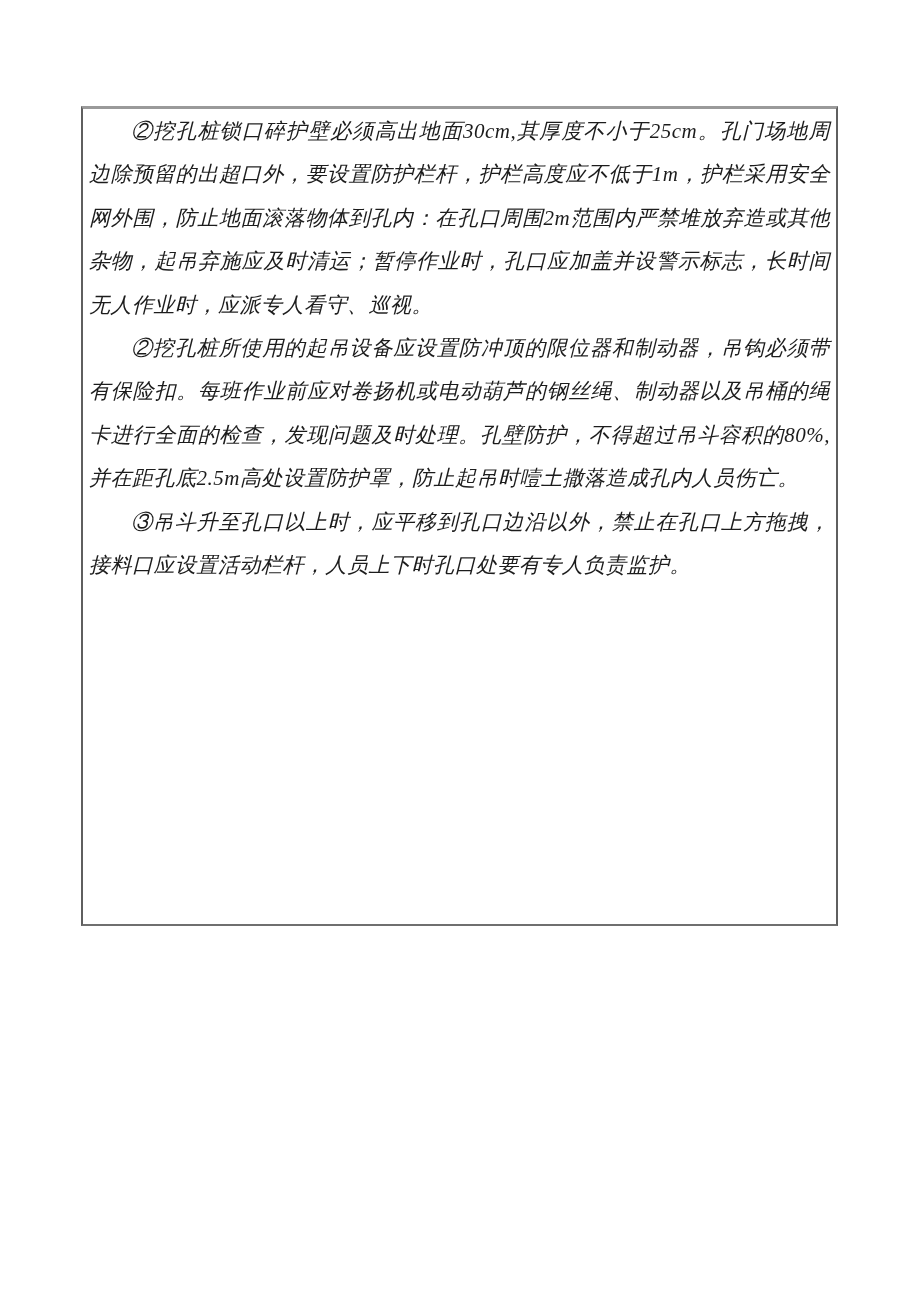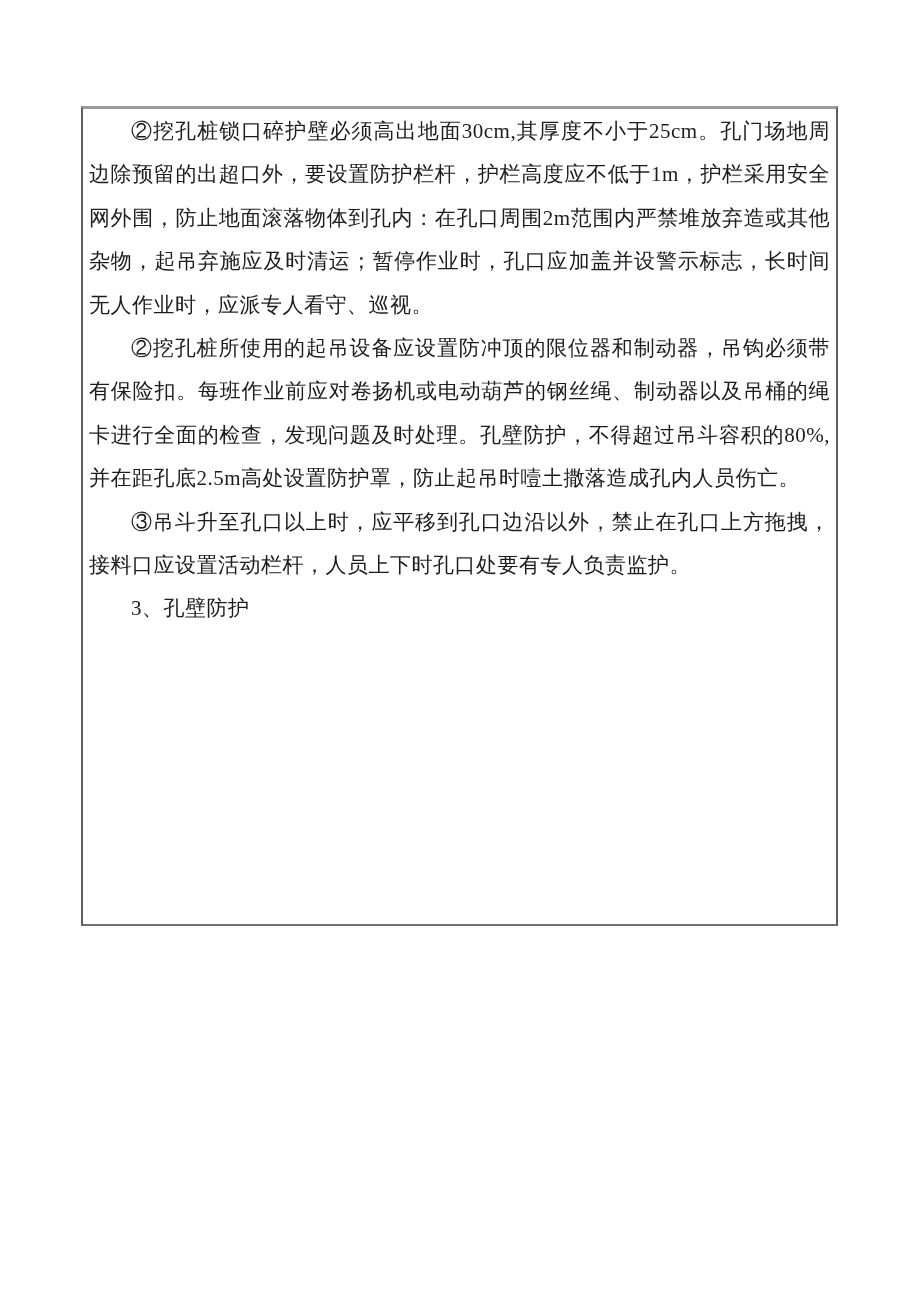--- a/index.html
+++ b/index.html
@@ -25,20 +25,21 @@
     width: 757px;
     height: 820px;
     box-sizing: border-box;
     border-top: 3px solid #9a9a9a;
     border-left: 2px solid #5f5f5f;
     border-right: 2px solid #5f5f5f;
     border-bottom: 2px solid #6f6f6f;
     padding: 1px 6px 0 6px;
     overflow: hidden;
     background: #ffffff;
+    font-style: italic;
   }
   .table-cell p {
     margin: 0;
     padding: 0;
     font-size: 21px;
     line-height: 43.4px;
     text-align: justify;
     text-indent: 2em;
     letter-spacing: 0.5px;
     word-break: break-all;
@@ -46,16 +47,15 @@
   }
 </style>
 </head>
 <body>
 
 <div class="page">
   <div class="table-cell">
     <p>②挖孔桩锁口碎护壁必须高出地面30cm,其厚度不小于25cm。孔门场地周边除预留的出超口外，要设置防护栏杆，护栏高度应不低于1m，护栏采用安全网外围，防止地面滚落物体到孔内：在孔口周围2m范围内严禁堆放弃造或其他杂物，起吊弃施应及时清运；暂停作业时，孔口应加盖并设警示标志，长时间无人作业时，应派专人看守、巡视。</p>
     <p>②挖孔桩所使用的起吊设备应设置防冲顶的限位器和制动器，吊钩必须带有保险扣。每班作业前应对卷扬机或电动葫芦的钢丝绳、制动器以及吊桶的绳卡进行全面的检查，发现问题及时处理。孔壁防护，不得超过吊斗容积的80%,并在距孔底2.5m高处设置防护罩，防止起吊时噎土撒落造成孔内人员伤亡。</p>
     <p>③吊斗升至孔口以上时，应平移到孔口边沿以外，禁止在孔口上方拖拽，接料口应设置活动栏杆，人员上下时孔口处要有专人负责监护。</p>
-    <p>3、孔壁防护</p>
 
   </div>
 </div>
 
 </body></html>

